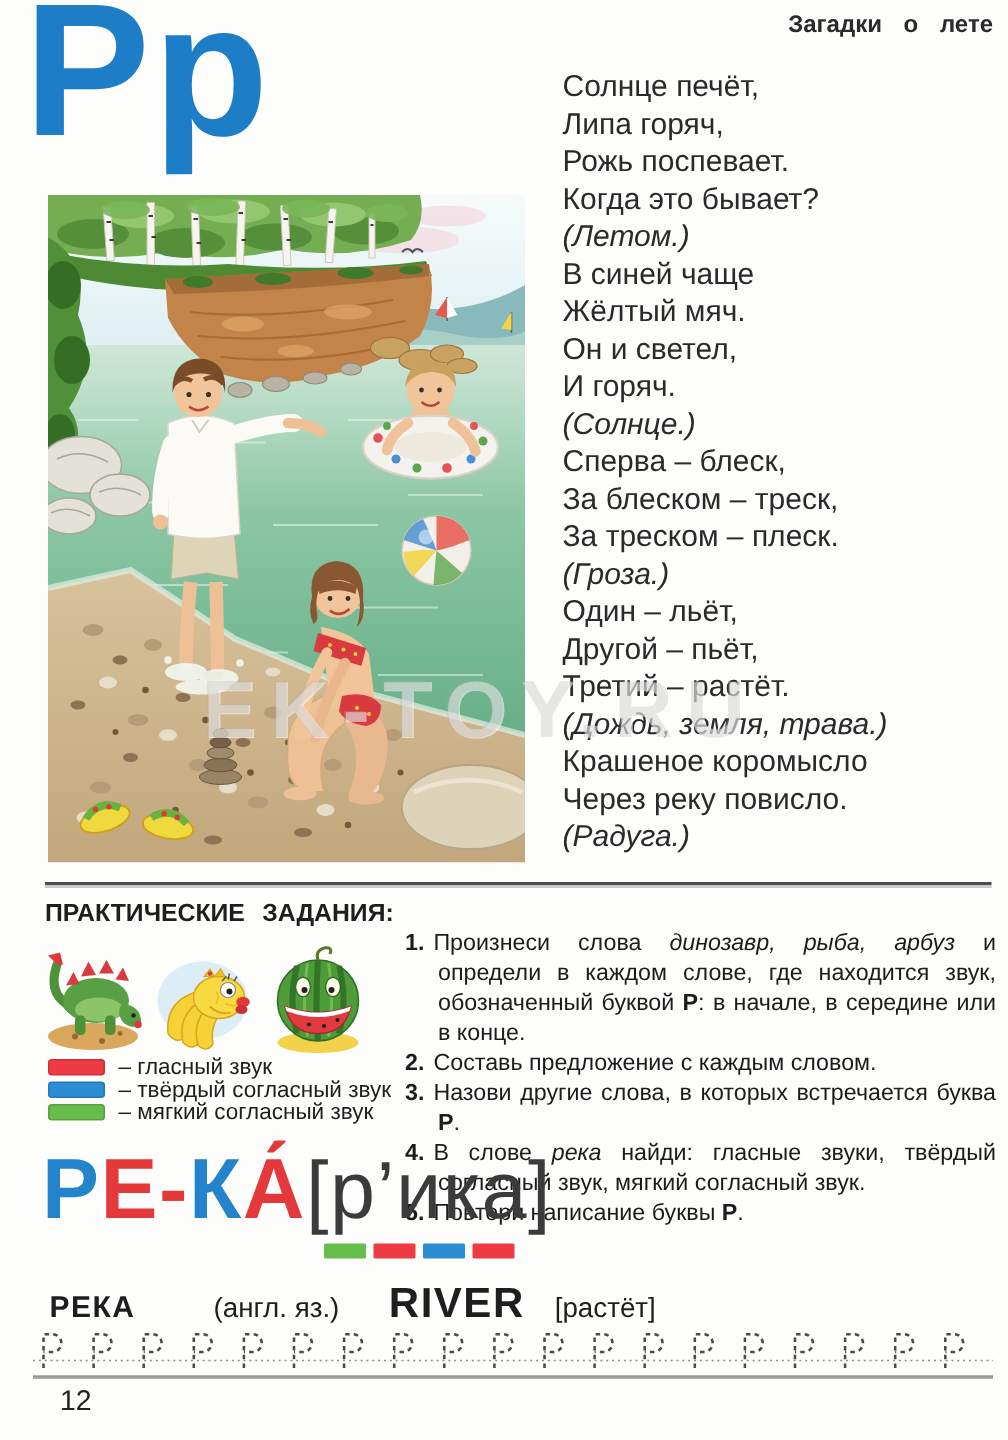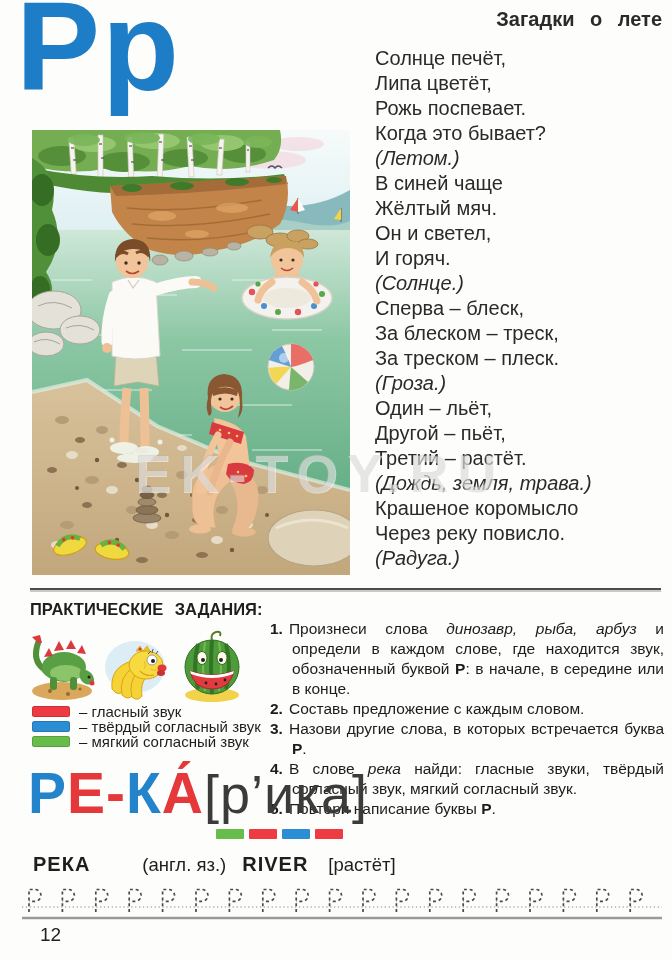--- a/index.html
+++ b/index.html
@@ -2,21 +2,21 @@
 <html><head>
 <meta charset="utf-8">
 <style>
   html,body{margin:0;padding:0;background:#888;}
   #page{position:relative;width:672px;height:960px;background:#fdfdfb;overflow:hidden;
         font-family:"Liberation Sans",sans-serif;color:#222;}
   .abs{position:absolute;}
   
   #big-letter{left:16px;top:-16px;font-size:126px;font-weight:bold;color:#1d7dc6;line-height:1;letter-spacing:2px;}
   
-  #page-title{right:10px;top:8px;font-size:20px;font-weight:bold;color:#2a2a2a;word-spacing:10px;}
+  #page-title{right:10px;top:8px;font-size:16px;font-weight:bold;color:#2a2a2a;word-spacing:10px;}
   
   #riddles{left:375px;top:46px;width:290px;font-size:20px;line-height:25px;color:#2a2a2a;}
   .riddle-line{white-space:nowrap;}
   .riddle-answer{font-style:italic;padding-right:4px;}
   
   #scene{left:32px;top:130px;width:318px;height:445px;}
   
   #watermark{left:55px;top:442px;width:530px;text-align:center;font-size:54px;font-weight:bold;
      color:rgba(175,175,175,0.30);text-shadow:1px 1px 0 rgba(255,255,255,0.55);letter-spacing:9px;z-index:6;}
   
@@ -35,39 +35,39 @@
   
   #word-block{left:28px;top:762px;display:flex;align-items:baseline;text-align:center;}
   #word-syllables{font-size:57px;font-weight:bold;letter-spacing:1px;line-height:1.1;}
   #word-transcription{font-size:54px;font-weight:400;color:#3b3b3b;letter-spacing:1px;line-height:1.1;}
   #sound-bars{left:216px;top:829px;display:flex;gap:5px;}
   .sound-bar{width:28px;height:10px;border-radius:1px;}
   
   #translation{left:33px;top:853px;display:flex;align-items:baseline;font-size:18.5px;color:#1e1e1e;}
   #translation .t-word{font-weight:bold;font-size:20px;letter-spacing:1px;}
   #translation .t-note{margin-left:52px;}
-  #translation .t-english{font-weight:bold;font-size:20px;margin-left:16px;letter-spacing:1px;}
+  #translation .t-english{font-weight:bold;font-size:28px;margin-left:33px;letter-spacing:1px;}
   #translation .t-ipa{margin-left:20px;}
   
   #tracing{left:22px;top:886px;}
   
   #page-number{left:30px;top:924px;font-size:19px;color:#222;margin-left:10px;}
 </style>
 </head>
 <body>
 
 <div id="page">
 
   <div class="abs" id="big-letter">Рр</div>
 
   <div class="abs" id="page-title">Загадки о лете</div>
 
   <div class="abs" id="riddles">
       <div class="riddle-line">Солнце печёт,</div>
-      <div class="riddle-line">Липа цветёт,</div>
+      <div class="riddle-line">Липа горяч,</div>
       <div class="riddle-line">Рожь поспевает.</div>
       <div class="riddle-line">Когда это бывает?</div>
       <div class="riddle-answer">(Летом.)</div>
       <div class="riddle-line">В синей чаще</div>
       <div class="riddle-line">Жёлтый мяч.</div>
       <div class="riddle-line">Он и светел,</div>
       <div class="riddle-line">И горяч.</div>
       <div class="riddle-answer">(Солнце.)</div>
       <div class="riddle-line">Сперва – блеск,</div>
       <div class="riddle-line">За блеском – треск,</div>

